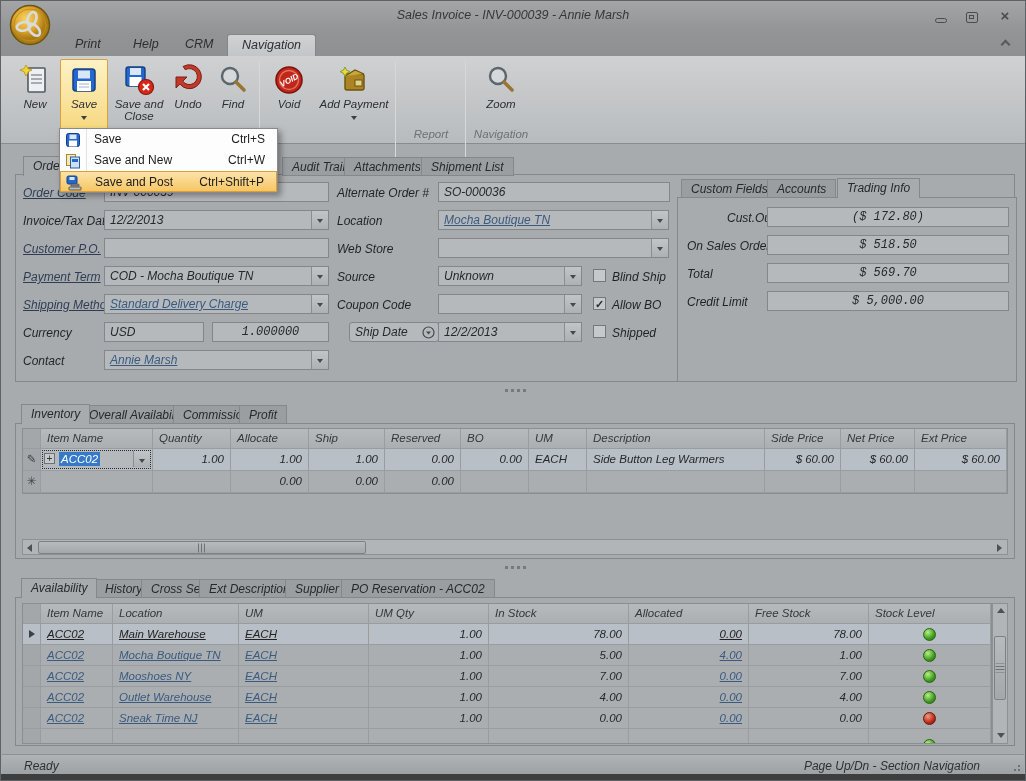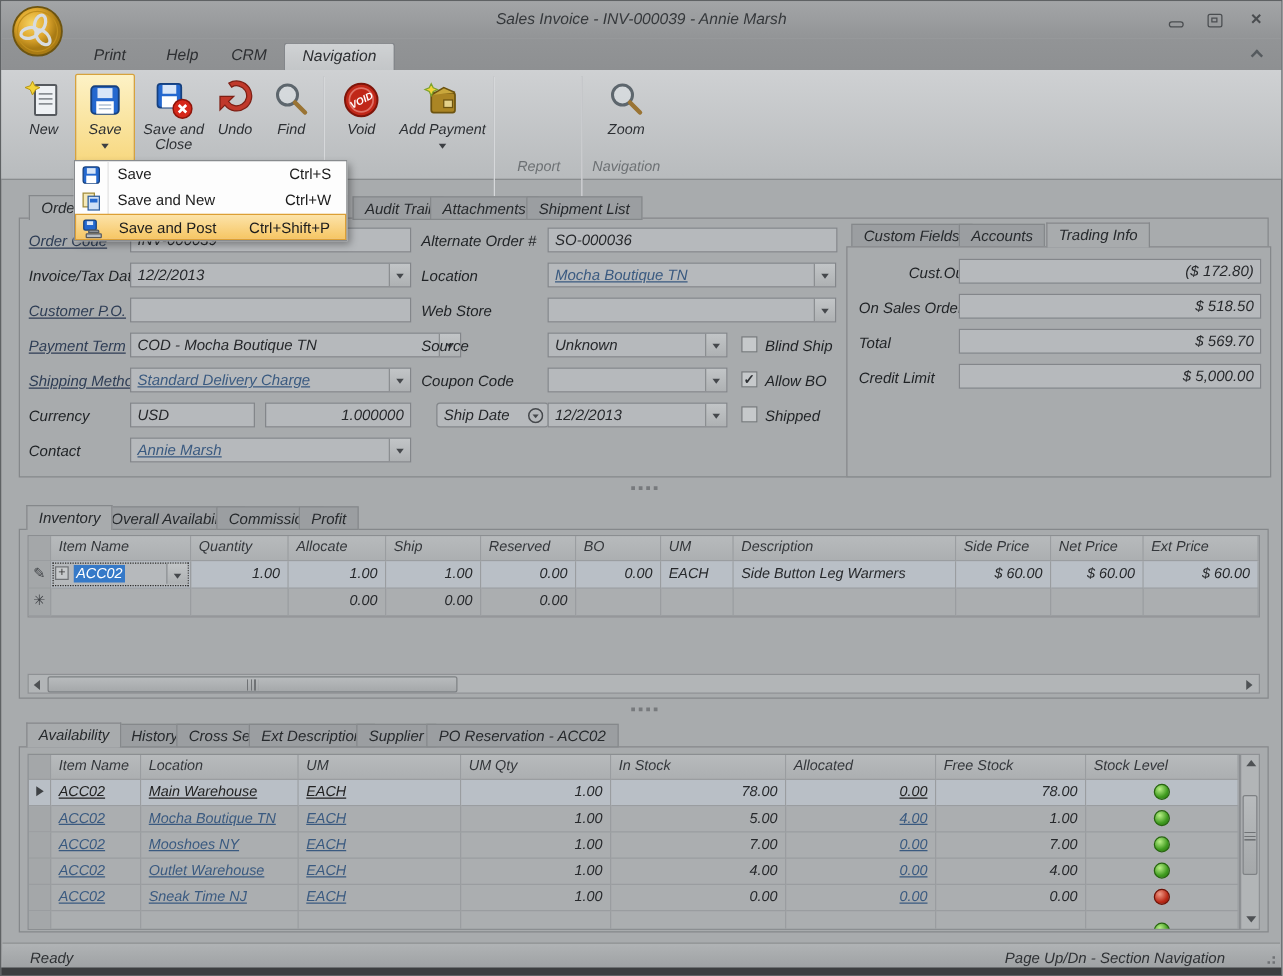--- a/index.html
+++ b/index.html
@@ -43,21 +43,21 @@
   .mitem .mic { position:absolute; left:5px; top:2.5px; width:16px; height:16px; }
   .mitem .mlab { position:absolute; left:34px; }
   .mitem .msc { position:absolute; right:12px; }
   .mitem.hl { background:linear-gradient(#fce3a9,#f6c664); border:1px solid #dc9f35; }
 
   
   .lbl { position:absolute; font-size:12px; color:#1f2225; white-space:nowrap; }
   .lbl.link { text-decoration:underline; color:#2e3d55; }
   .fld { position:absolute; height:20px; background:#b6b9bc; border:1px solid #83868a; font-size:12px; line-height:18px; padding:0 5px; white-space:nowrap; overflow:hidden; }
   .fld .lnk { color:#3a5a80; text-decoration:underline; }
-  .fld.num { text-align:right; }
+  .fld.num { text-align:center;font-family:Liberation Mono, monospace; }
   .ddbtn { position:absolute; right:0; top:0; bottom:0; width:17px; background:linear-gradient(#c2c5c7,#aeb1b3); border-left:1px solid #8b8e91; }
   .ddbtn .caret { position:absolute; left:5px; top:8px; width:0; height:0; border-left:3.5px solid transparent; border-right:3.5px solid transparent; border-top:4px solid #45484c; }
   .cb { position:absolute; width:13px; height:13px; background:#c6c9cb; border:1px solid #75787b; font-size:11px; line-height:12px; text-align:center; font-style:normal; font-weight:bold; color:#2c2f33; }
   .cblab { position:absolute; font-size:12px; color:#1f2225; }
 
   
   .secbox { position:absolute; border:1px solid #85888b; background:#a8abad; }
   .stab { position:absolute; height:19px; line-height:18px; padding:0 9px; font-size:12px; color:#26292c; background:#9b9ea1; border:1px solid #85888b; white-space:nowrap; }
   .stab.active { background:#a8abad; border-bottom:none; height:20px; z-index:3; }
 
@@ -229,21 +229,21 @@
 
   <div class="lbl link" style="left:22px;top:185px">Order Code</div>
   <div class="fld" style="left:103px;top:181px;width:225px"><span>INV-000039</span></div>
   <div class="lbl" style="left:22px;top:213px">Invoice/Tax Date</div>
   <div class="fld" style="left:103px;top:209px;width:225px"><span>12/2/2013</span><span class="ddbtn">
         <i class="caret"></i>
       </span></div>
   <div class="lbl link" style="left:22px;top:241px">Customer P.O.</div>
   <div class="fld" style="left:103px;top:237px;width:225px"><span></span></div>
   <div class="lbl link" style="left:22px;top:269px">Payment Term</div>
-  <div class="fld" style="left:103px;top:265px;width:265px"><span>COD - Mocha Boutique TN</span><span class="ddbtn">
+  <div class="fld" style="left:103px;top:265px;width:225px"><span>COD - Mocha Boutique TN</span><span class="ddbtn">
         <i class="caret"></i>
       </span></div>
   <div class="lbl link" style="left:22px;top:297px">Shipping Method</div>
   <div class="fld" style="left:103px;top:293px;width:225px"><span class="lnk">Standard Delivery Charge</span><span class="ddbtn">
         <i class="caret"></i>
       </span></div>
   <div class="lbl" style="left:22px;top:325px">Currency</div>
   <div class="fld" style="left:103px;top:321px;width:100px"><span>USD</span></div>
   <div class="fld num" style="left:211px;top:321px;width:117px"><span>1.000000</span></div>
   <div class="lbl" style="left:22px;top:353px">Contact</div>

